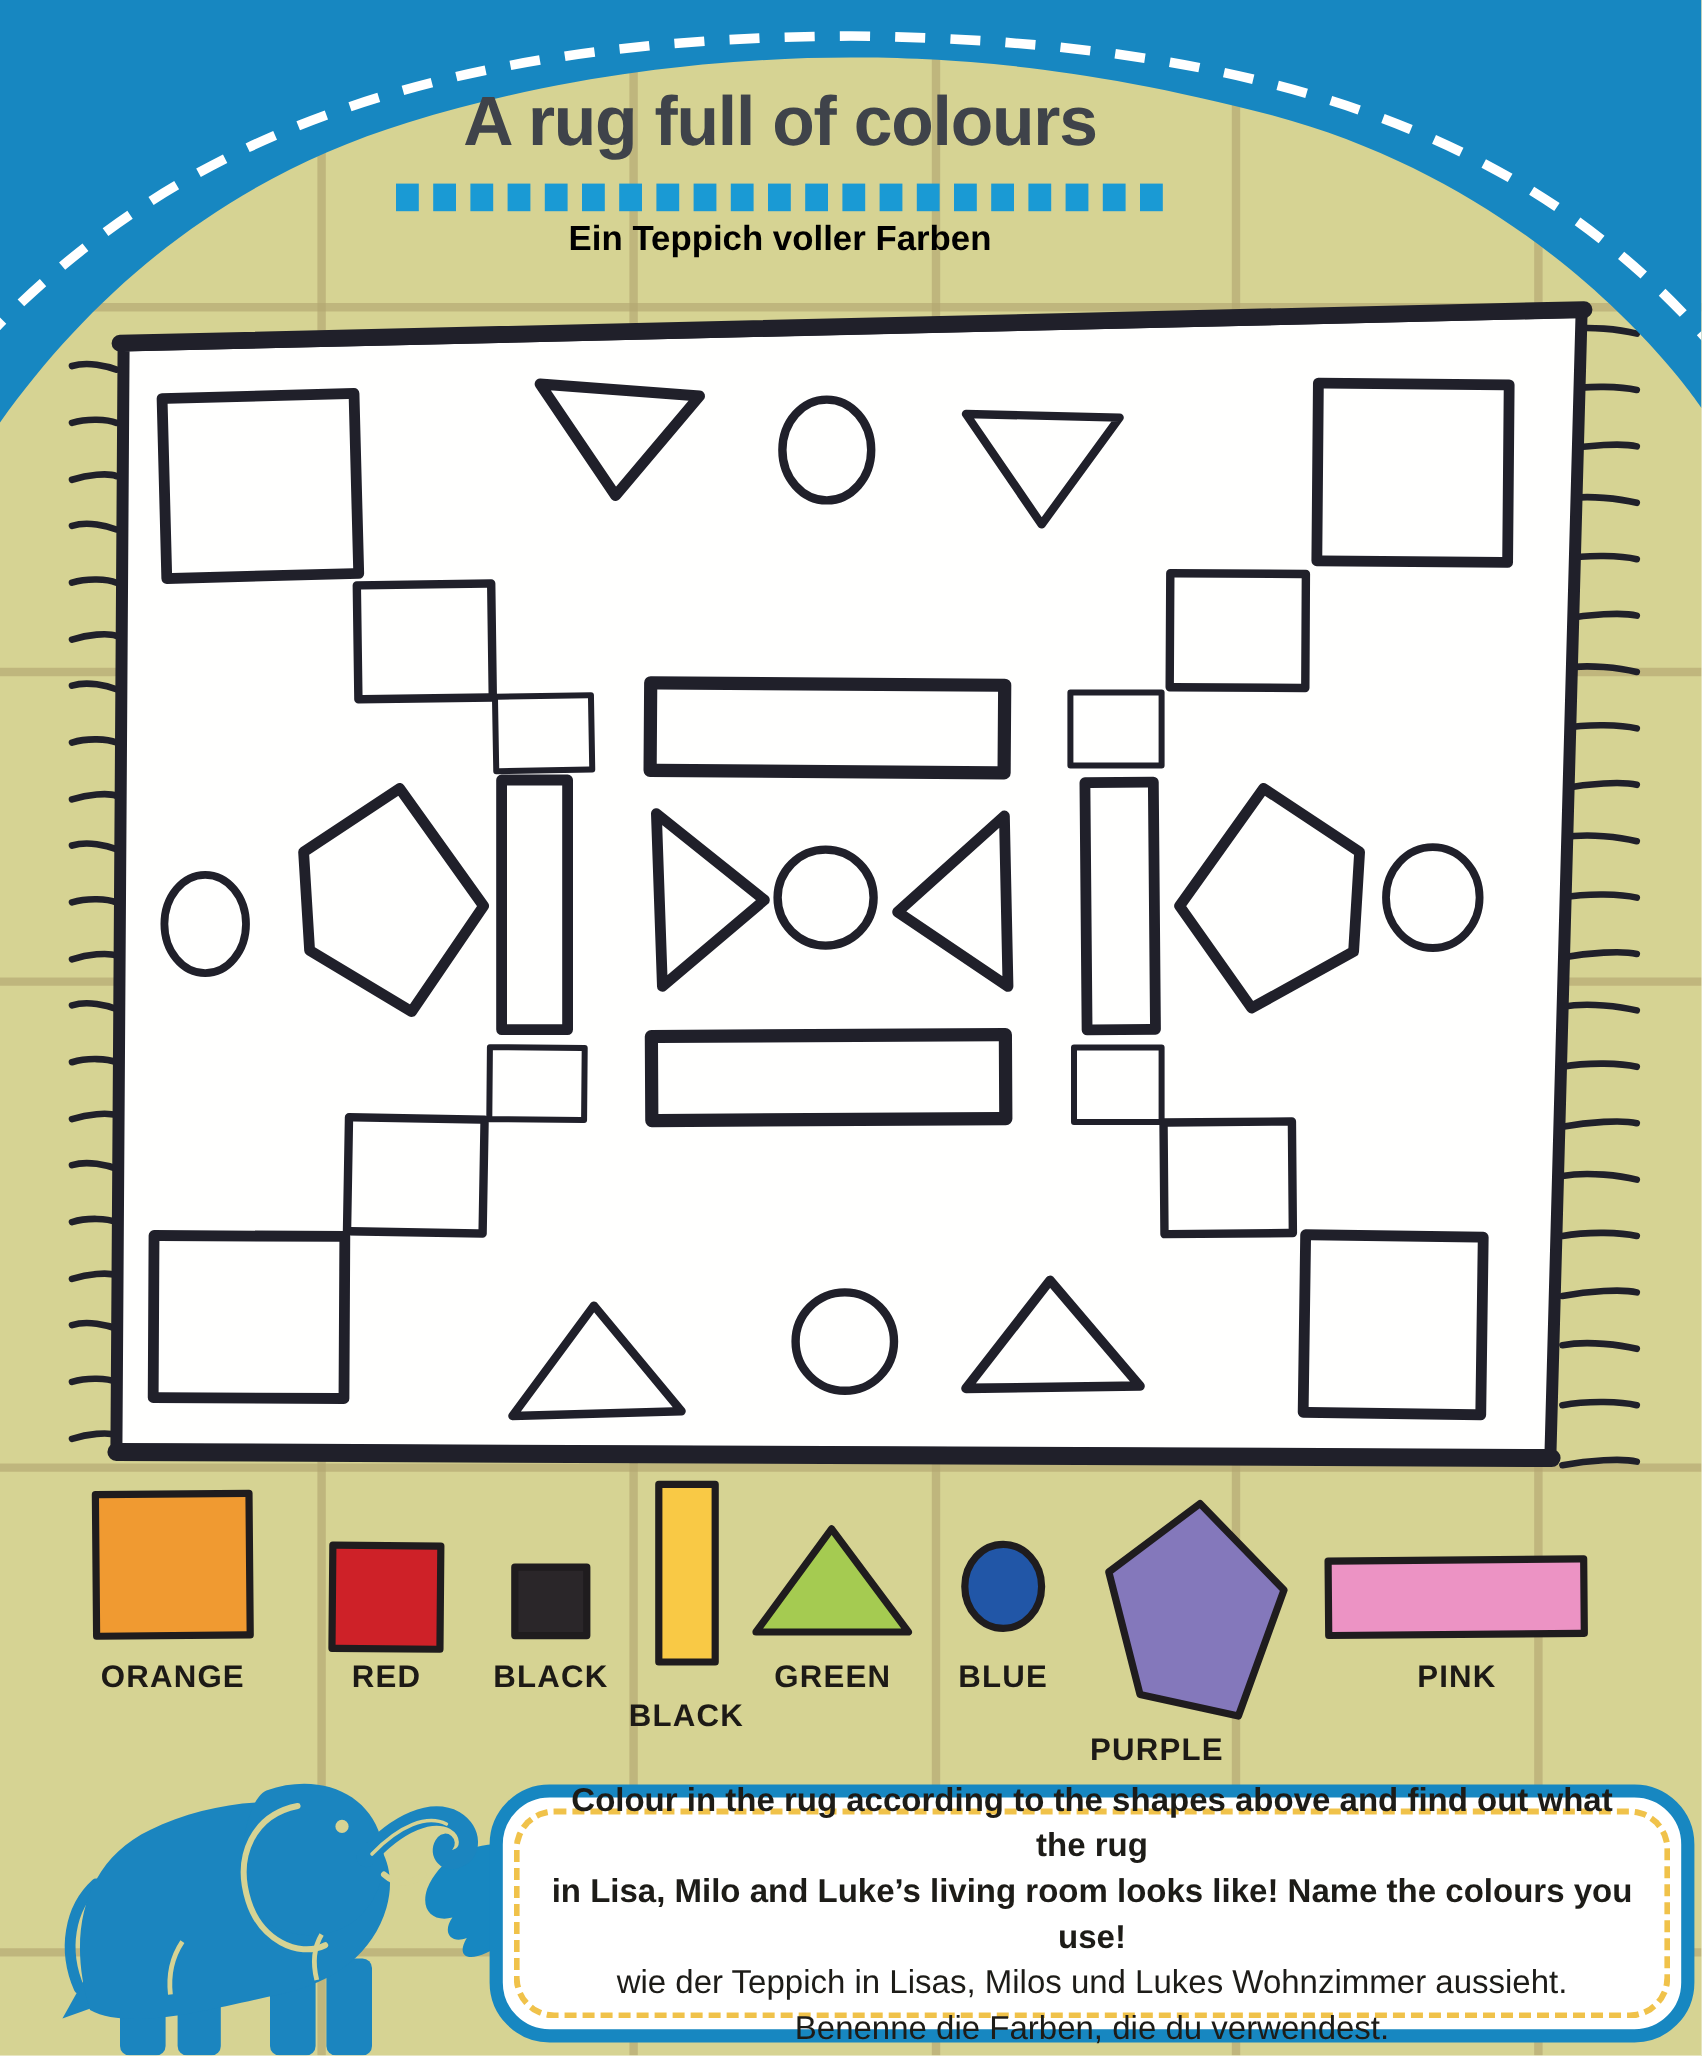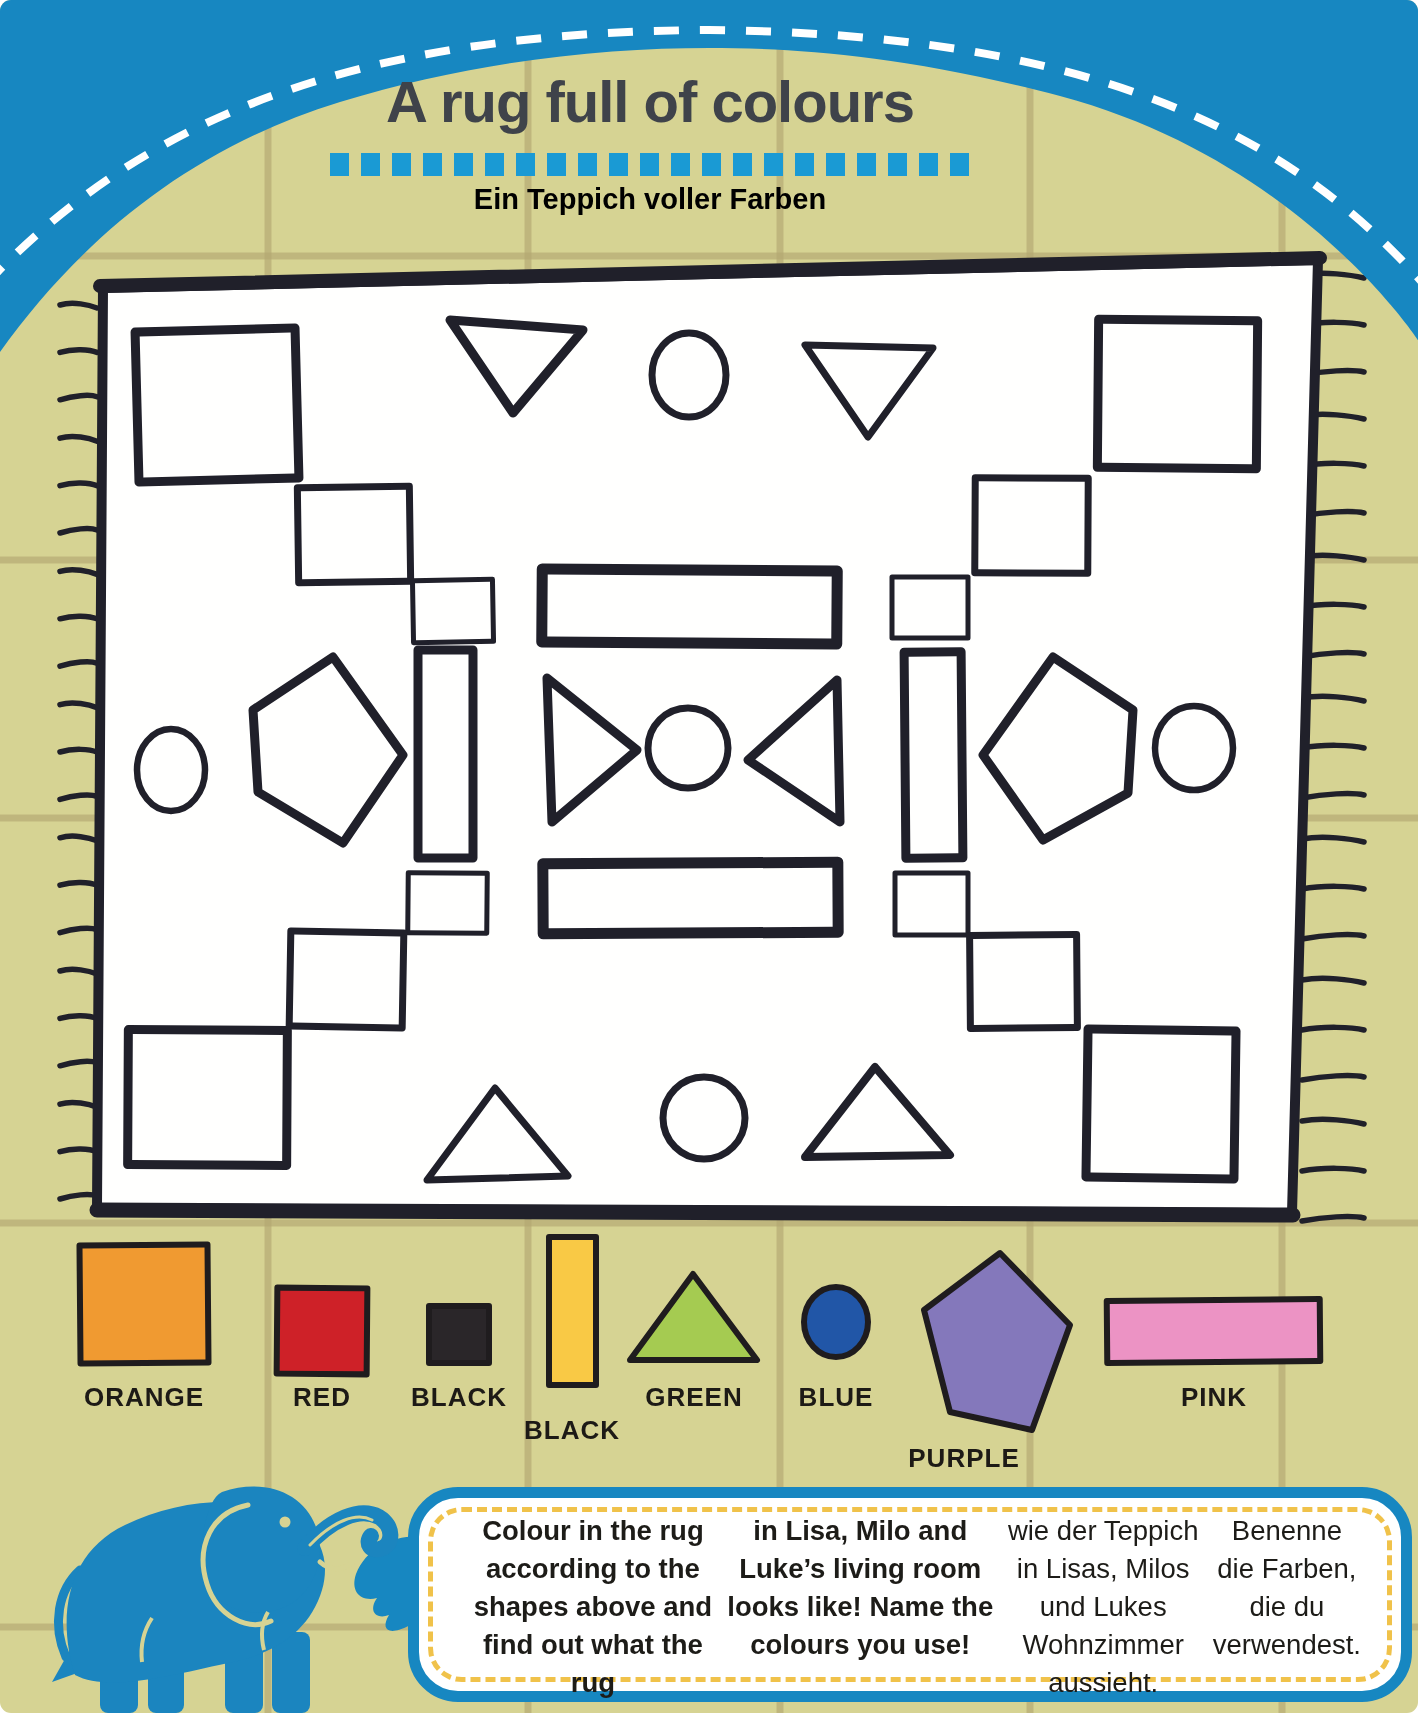--- a/index.html
+++ b/index.html
@@ -1,20 +1,19 @@
 <!DOCTYPE html>
 <html><head>
 <meta charset="utf-8">
 <style>
   html,body{margin:0;padding:0;}
   #page{
     position:relative; width:1418px; height:1713px; overflow:hidden;
     background:#d6d393;
     font-family:"Liberation Sans", sans-serif;
-    border-radius:11px;
   }
   #scene{position:absolute;left:0;top:0;}
   .hdr-svg{position:absolute;left:0;top:0;}
   #title{
     position:absolute; left:170px; top:68px; width:960px;
     text-align:center; font-size:58px; font-weight:900; letter-spacing:-1px;
     color:#3f434a;
   }
   #dash-row{
     position:absolute; left:330px; top:153px; width:660px; height:23px;
@@ -30,21 +29,21 @@
     font-size:26px; font-weight:900; letter-spacing:1px; color:#1d1a16;
     white-space:nowrap;
   }
   #bubble{
     position:absolute; left:408px; top:1487px; width:1004px; height:215px;
     background:#ffffff; border:11px solid #1787c1; border-radius:50px;
     box-sizing:border-box;
   }
   #bubble-inner{
     position:absolute; inset:9px; border:5px dashed #f0c24a; border-radius:34px;
-    display:flex; justify-content:center;
+    display:flex; flex-direction:column; justify-content:center;
     padding:0 26px;
   }
   #bubble-inner p{
     margin:0; text-align:center; font-size:27.5px; line-height:38px; color:#1d1c18;
   }
   #bubble-inner p.b{font-weight:800;}
 </style>
 </head>
 <body>
 

